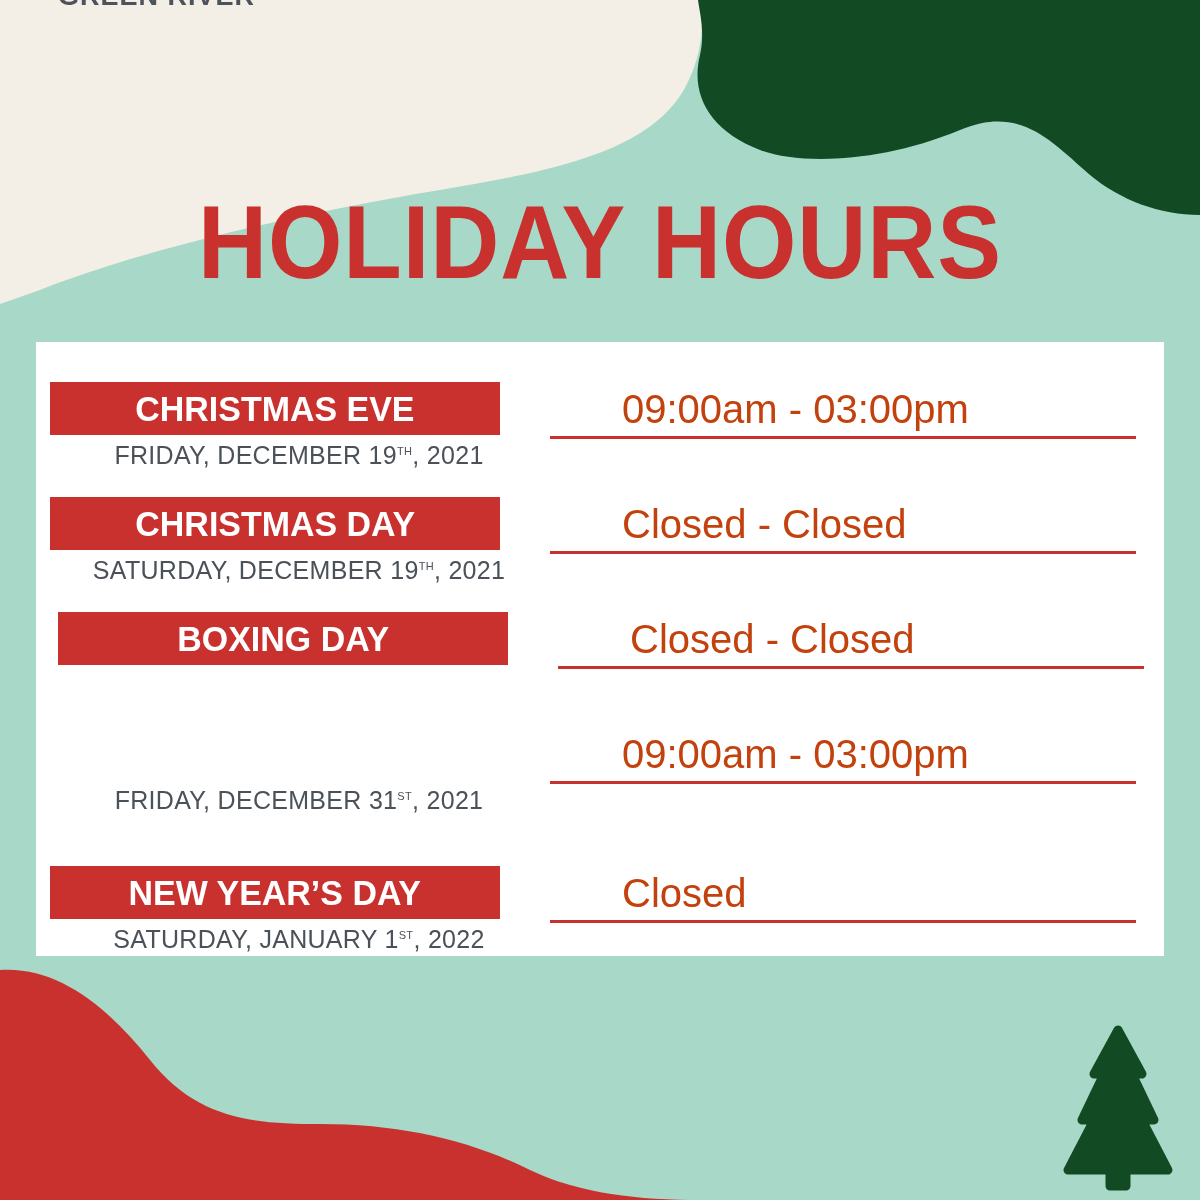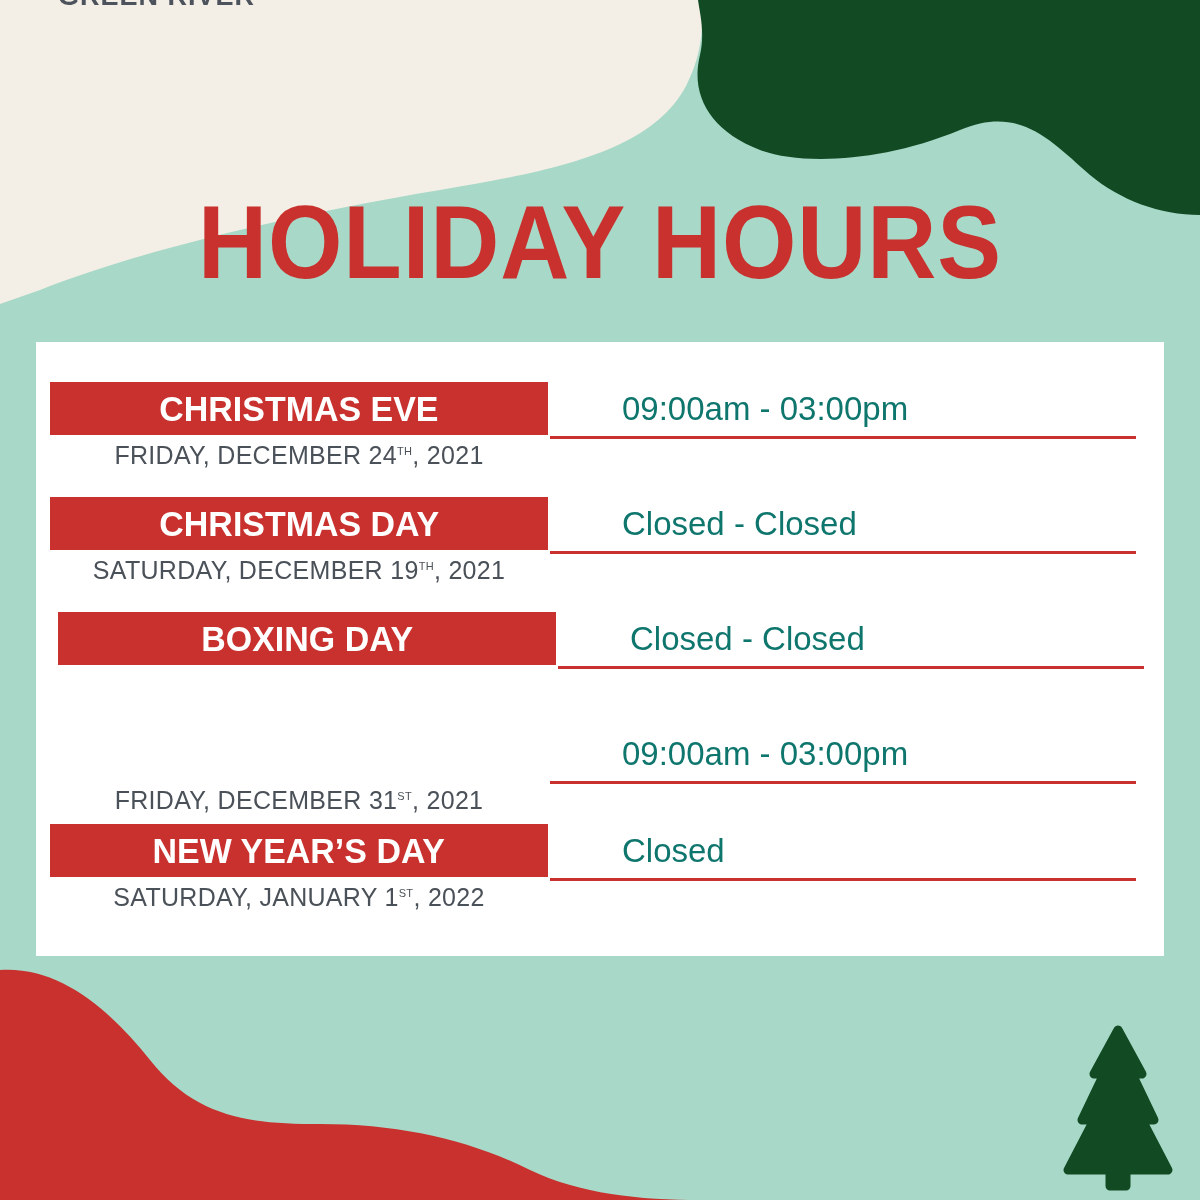--- a/index.html
+++ b/index.html
@@ -66,27 +66,27 @@
   .row {
     position:absolute;
     left:0;
     width:1128px;
     height:115px;
   }
   .row-0 { top:40px; }
   .row-1 { top:155px; }
   .row-2 { top:270px;margin-left:8px; }
   .row-3 { top:385px; }
-  .row-4 { top:482px;text-align:center; }
+  .row-4 { top:524px;text-align:center; }
 
   
   .label-block {
     position:absolute;
     left:14px; top:0;
-    width:498px; height:53px;
+    width:450px; height:53px;
     background:#C8312E;
     display:flex;
     align-items:center;
     justify-content:center;
   }
   .label-block .label-text {
     color:#FFFFFF;
     font-family:"Liberation Sans", sans-serif;
     font-size:35px;
     font-weight:bold;
@@ -120,23 +120,23 @@
   
   .hours-cell {
     position:absolute;
     left:514px; top:0;
     width:586px; height:57px;
     border-bottom:3px solid #C8312E;
     display:flex;
     align-items:center;
   }
   .hours-cell .hours-text {
-    color:#0f766e;
-    font-family:"Liberation Sans", sans-serif;
-    font-size:33px;
+    color:#c2410c;
+    font-family:"Liberation Sans", sans-serif;
+    font-size:40px;
     font-weight:normal;
     line-height:44px;
     letter-spacing:0px;
     padding-left:72px;
     white-space:nowrap;
   }
 </style>
 </head>
 <body>
 
@@ -164,21 +164,21 @@
 
   <div id="title">HOLIDAY HOURS</div>
 
   <div id="card">
 
     <div class="row row-0">
       <div class="label-block">
         <span class="label-text">CHRISTMAS EVE</span>
       </div>
       <div class="date-line">
-        <span class="date-text"><span>FRIDAY, DECEMBER 24</span><sup>TH</sup><span>, 2021</span></span>
+        <span class="date-text"><span>FRIDAY, DECEMBER 19</span><sup>TH</sup><span>, 2021</span></span>
       </div>
       <div class="hours-cell">
         <span class="hours-text">09:00am - 03:00pm</span>
       </div>
     </div>
 
     <div class="row row-1">
       <div class="label-block">
         <span class="label-text">CHRISTMAS DAY</span>
       </div>

